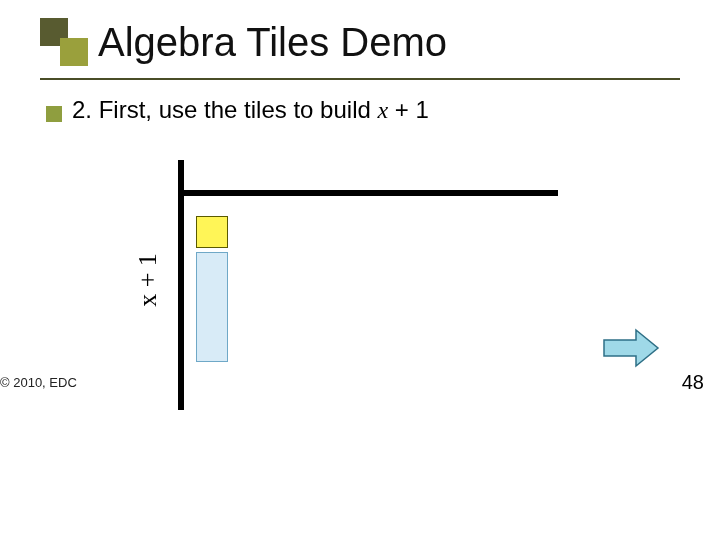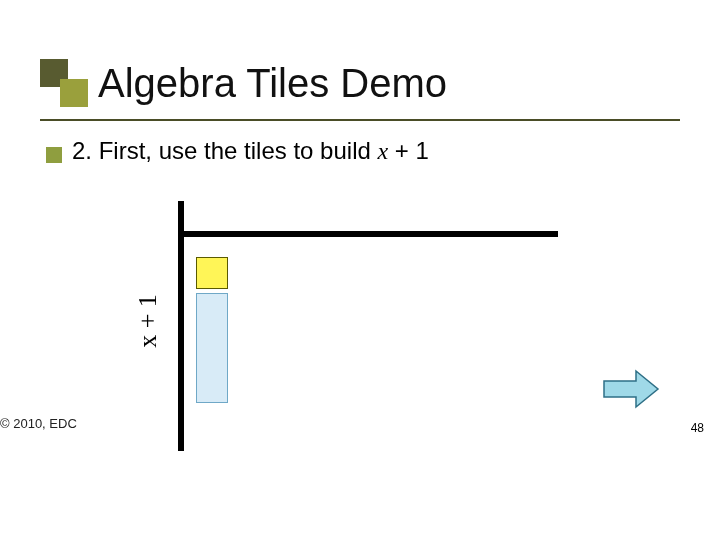--- a/index.html
+++ b/index.html
@@ -9,21 +9,20 @@
     height: 540px;
     background: #ffffff;
     font-family: Verdana, Tahoma, sans-serif;
     position: relative;
     overflow: hidden;
   }
   .slide {
     position: relative;
     width: 720px;
     height: 408px;
-    margin-top: 41px;
   }
   
   .deco1 {
     position: absolute;
     left: 40px;
     top: 18px;
     width: 28px;
     height: 28px;
     background: #585b30;
   }
@@ -143,21 +142,21 @@
     bottom: 40px;
     width: 58px;
     height: 40px;
   }
   .nav-arrow svg { width: 100%; height: 100%; }
 
   .page-num {
     position: absolute;
     right: 16px;
     bottom: 14px;
-    font-size: 12px;
+    font-size: 20px;
     color: #000;
     font-family: Arial, sans-serif;
   }
 </style>
 </head>
 <body>
 
 <div class="slide">
 
   <div class="deco1"></div>

